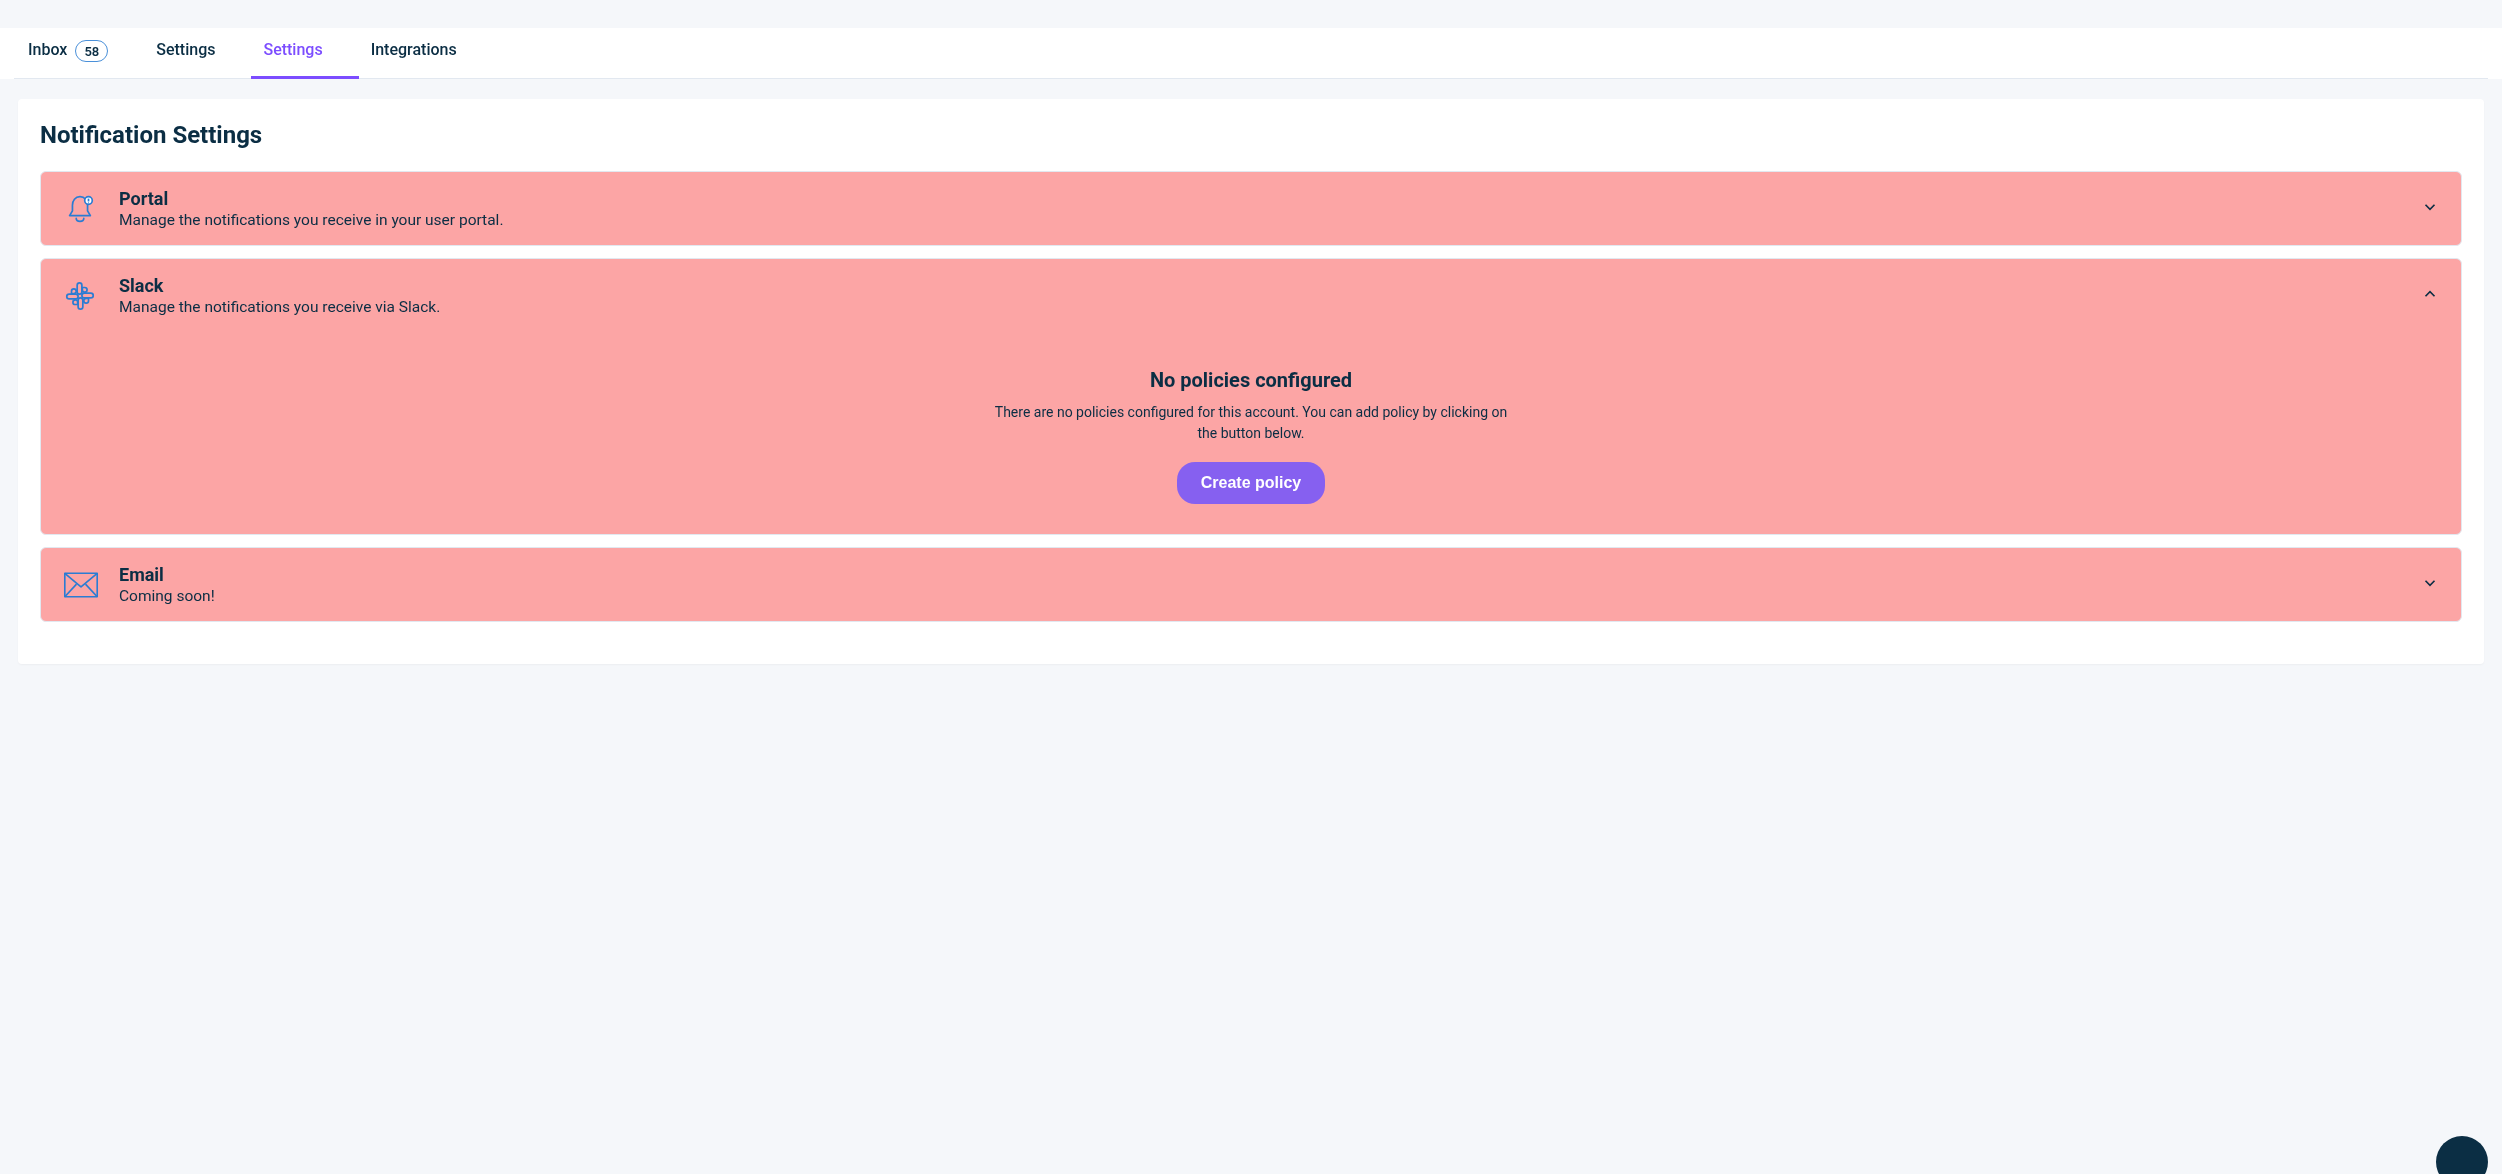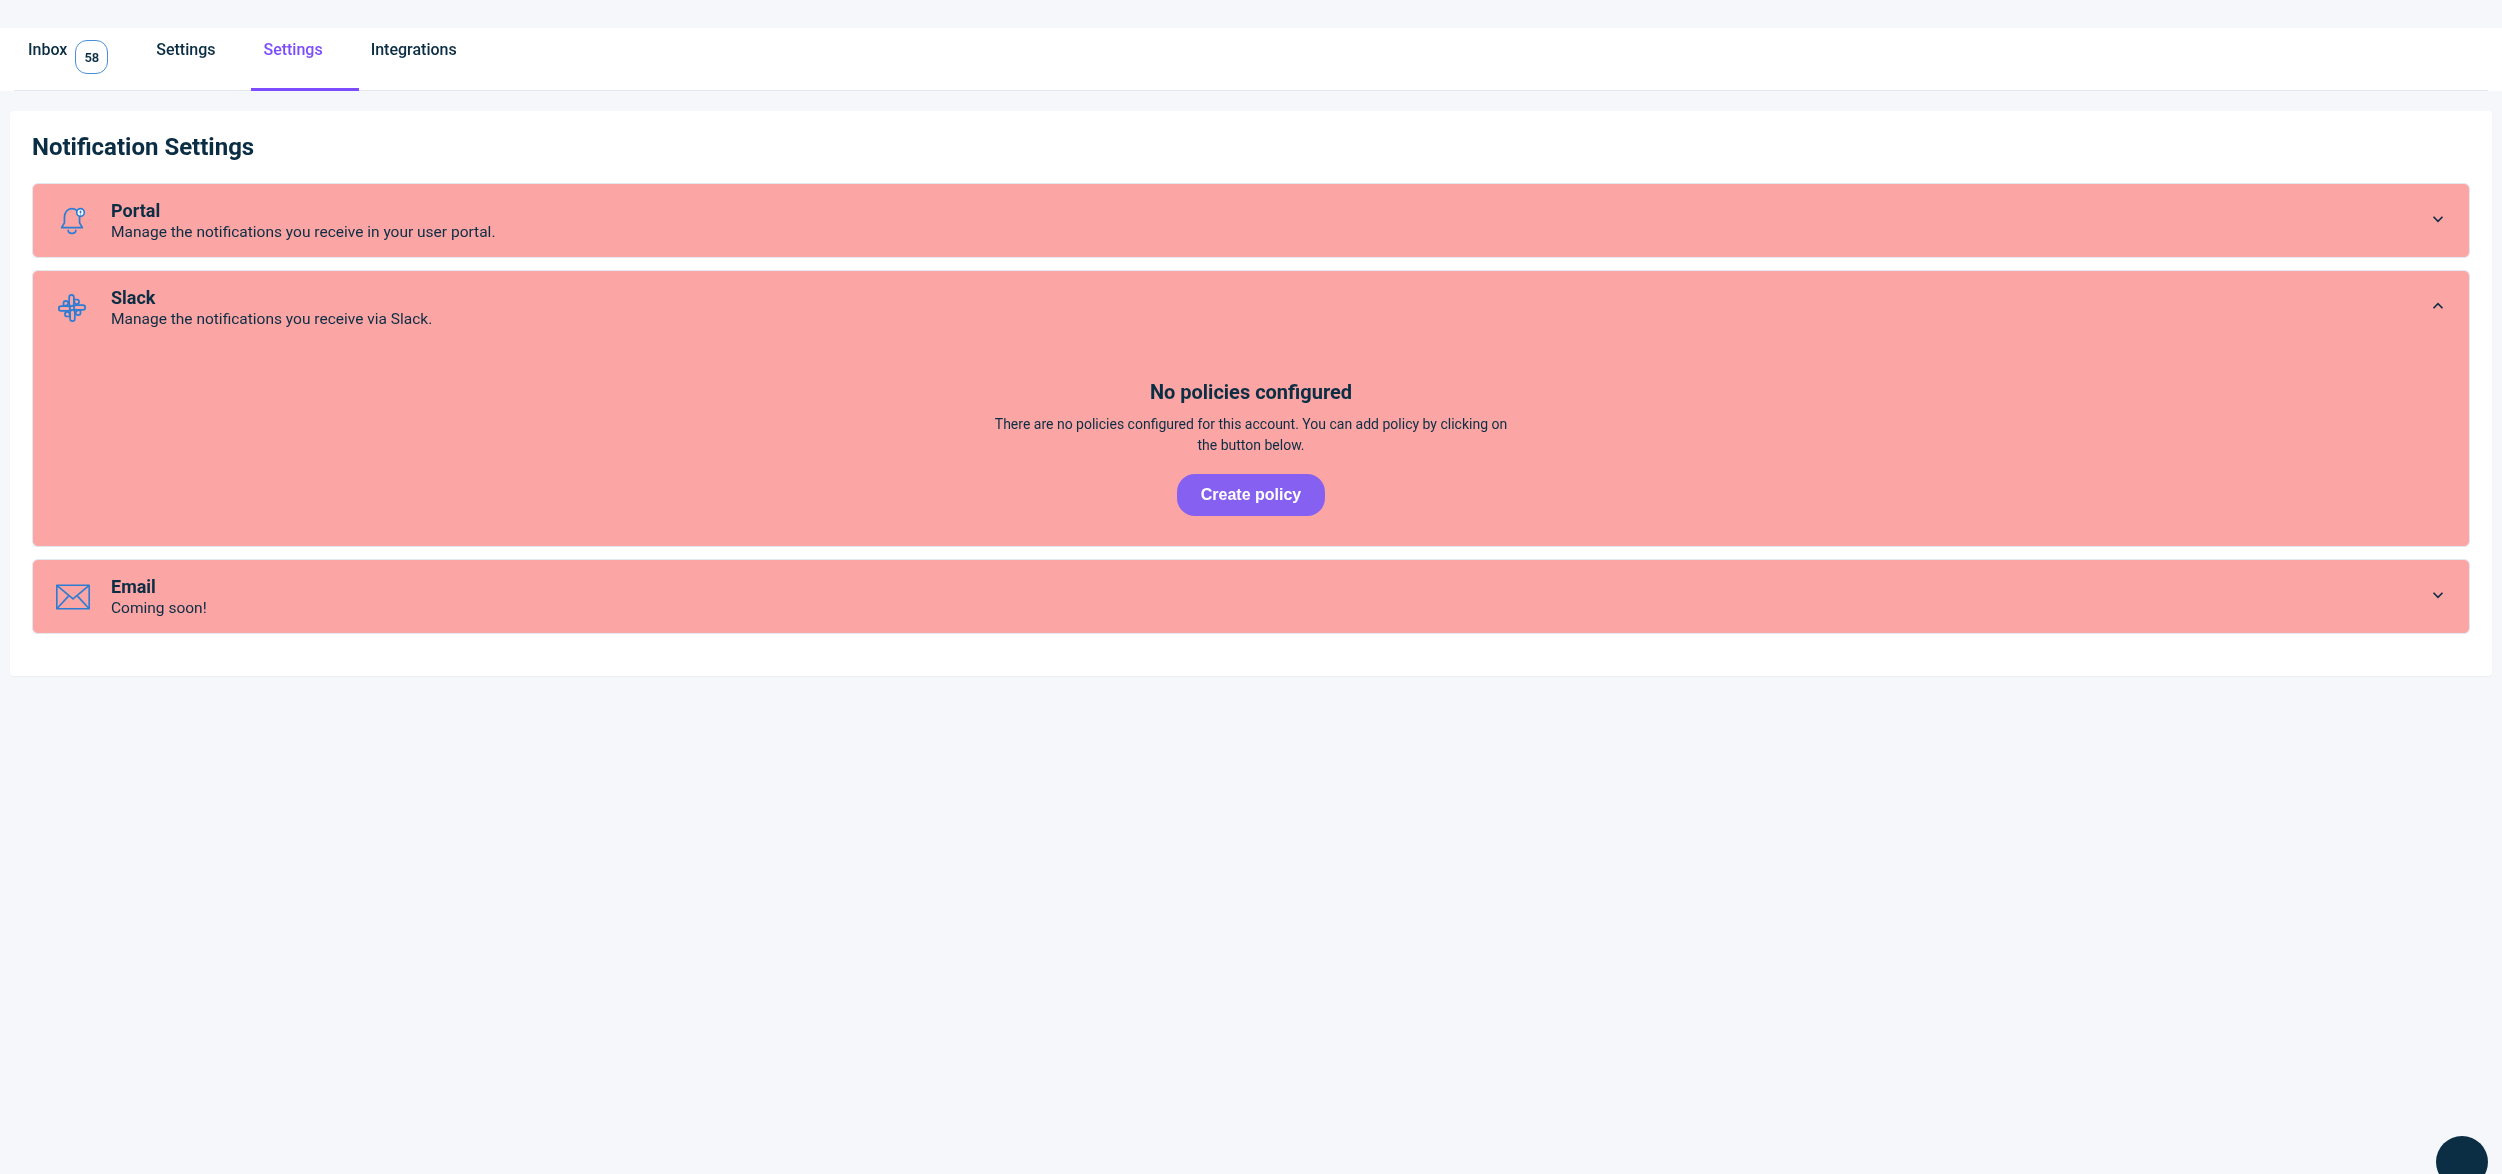--- a/index.html
+++ b/index.html
@@ -75,31 +75,31 @@
     }
     .tab.active {
       color: #7c4dff;
       border-bottom-color: #7c4dff;
     }
     .tab-badge {
       display: inline-flex;
       align-items: center;
       justify-content: center;
       min-width: 30px;
-      height: 34px;
+      height: 22px;
       padding: 0 8px;
       border: 1.5px solid #4a90d9;
       border-radius: 12px;
       font-size: 13px;
       font-weight: 600;
       color: #0b2e44;
       background: #fff;
     }
     .content {
-      padding: 20px 10px;
+      padding: 20px 18px;
     }
     .panel {
       background: #fff;
       border-radius: 4px;
       box-shadow: 0 1px 2px rgba(0,0,0,0.04);
       padding: 22px 22px 30px 22px;
     }
     .section-title {
       font-size: 24px;
       font-weight: 700;

